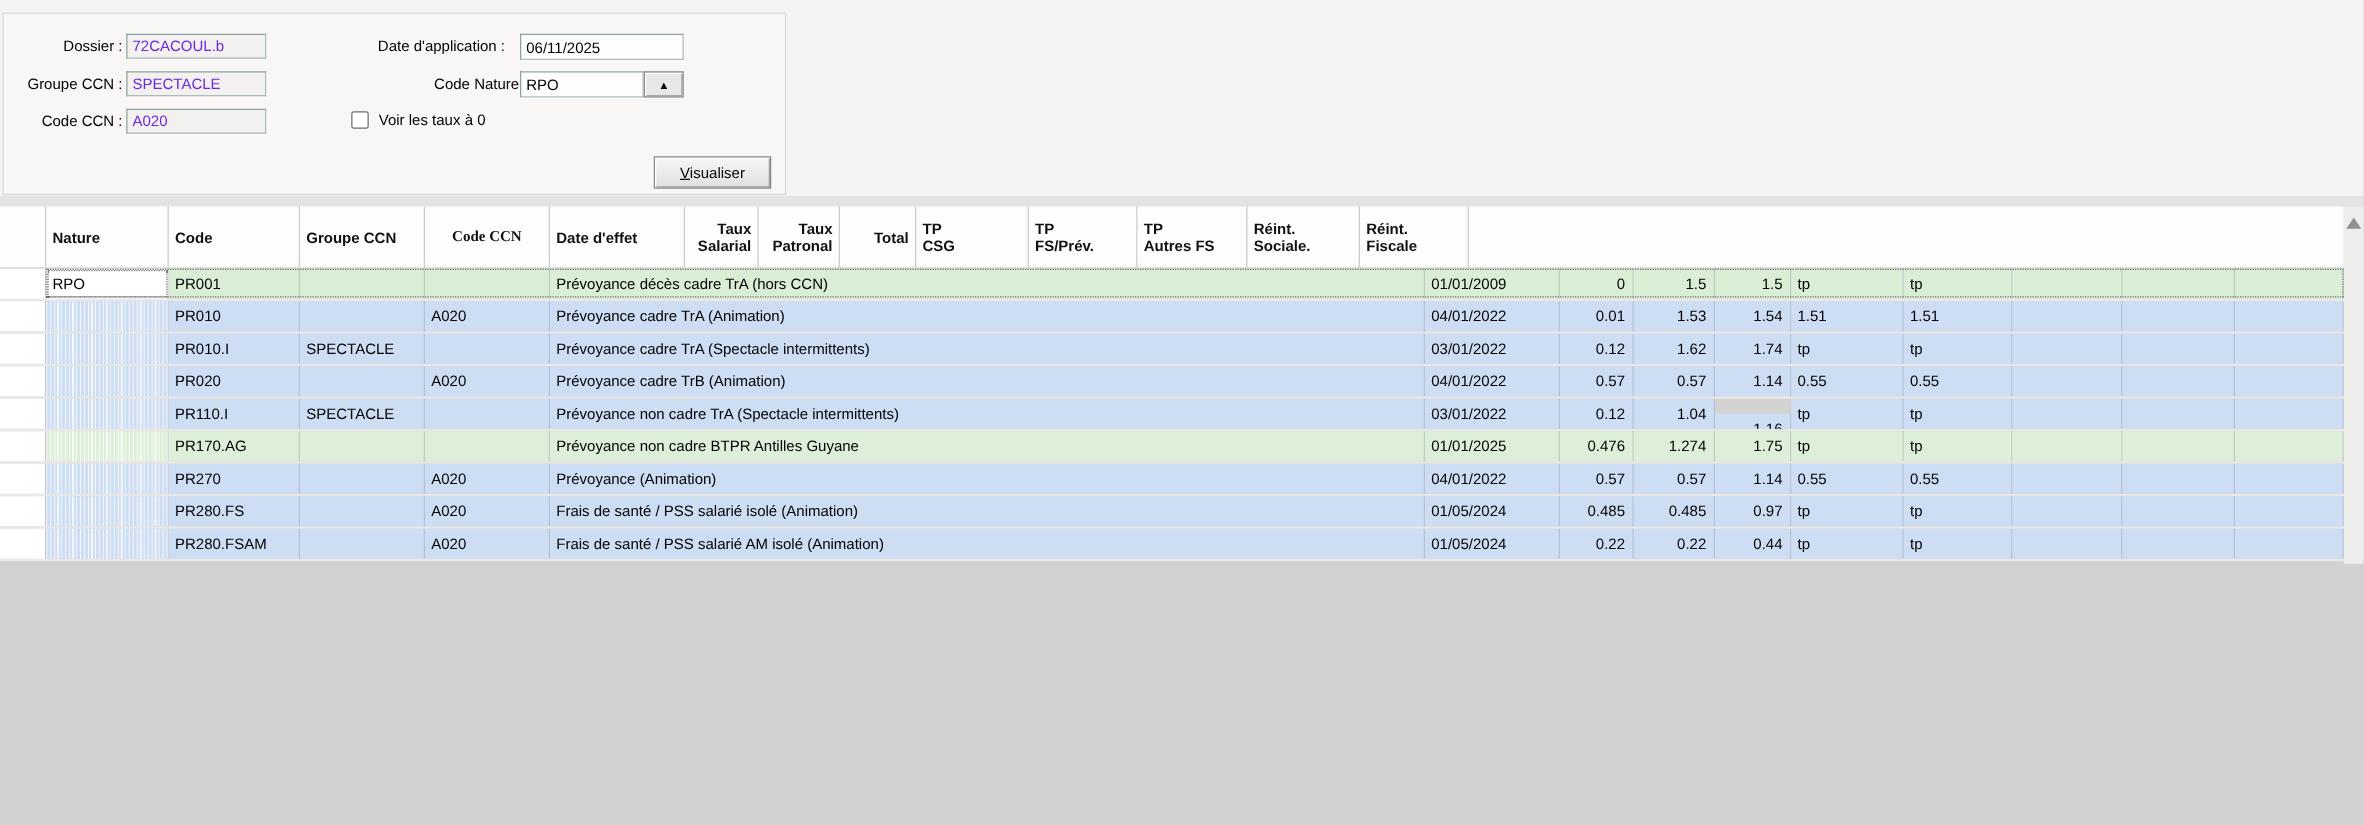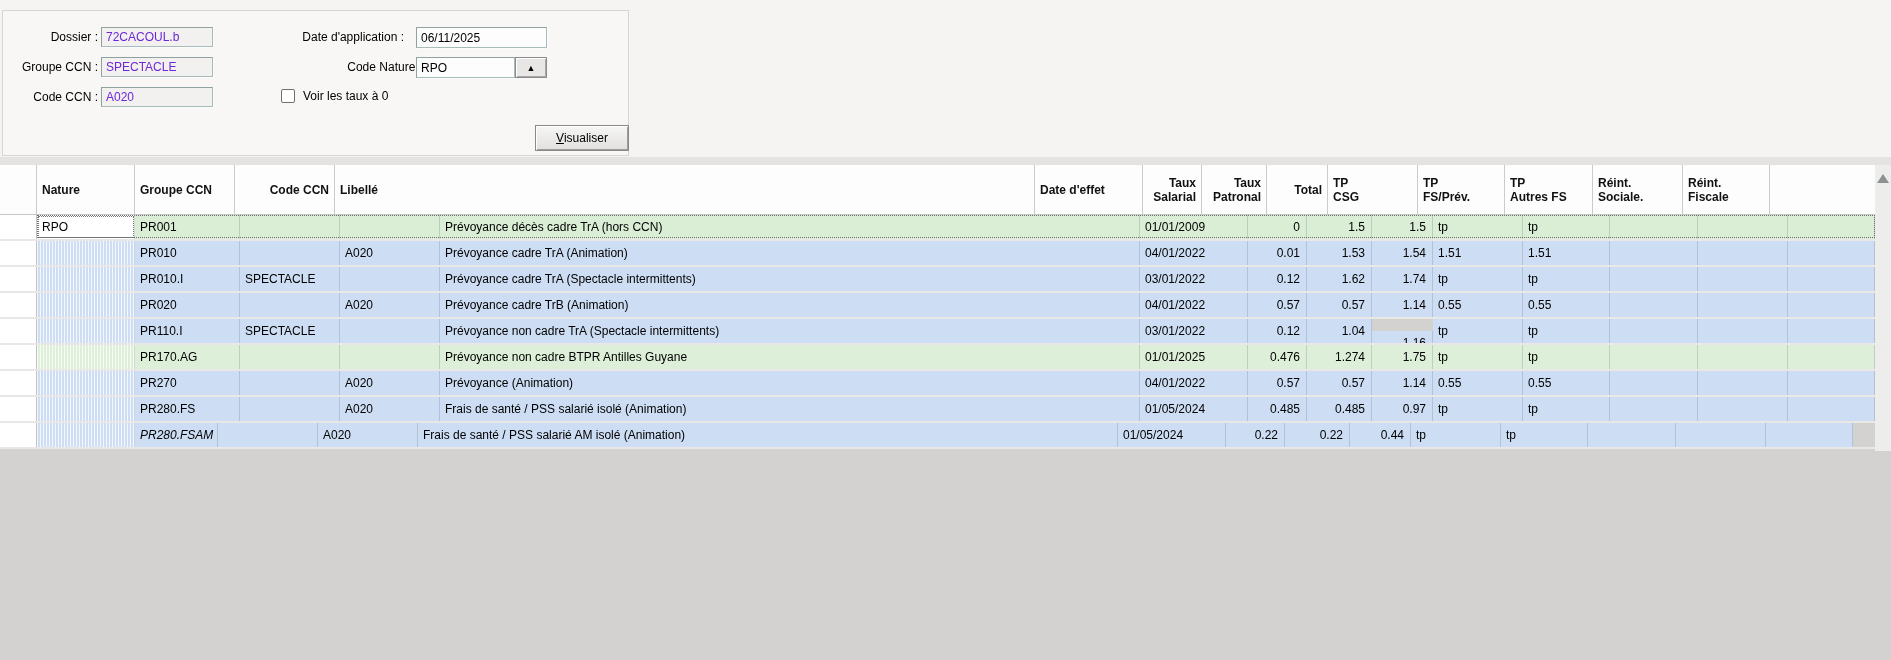--- a/index.html
+++ b/index.html
@@ -34,21 +34,21 @@
     background:#e8e7e5;border:1px solid #8a8a8a;
     box-shadow:inset 1px 1px 0 #ffffff, inset -1px -1px 0 #a8a8a8;
     font-size:9px;color:#000;cursor:default;
   }
   .checkbox{
     position:absolute;left:278px;top:78px;width:14px;height:14px;box-sizing:border-box;
     background:#fff;border:1px solid #6f6f6f;border-radius:2px;
   }
   .cblabel{position:absolute;left:300px;top:77px;height:16px;line-height:16px;font-size:12px;color:#000;white-space:nowrap}
   .btn{
-    position:absolute;left:532px;top:114px;width:94px;height:26px;box-sizing:border-box;
+    position:absolute;left:520px;top:114px;width:94px;height:26px;box-sizing:border-box;
     font-family:"Liberation Sans",sans-serif;font-size:12px;color:#000;
     background:linear-gradient(#f6f6f5,#e1e0de);
     border:1px solid #8a8a8a;
     box-shadow:inset 1px 1px 0 #ffffff, inset -1px -1px 0 #9d9d9d;
     cursor:default;
   }
 
   
   .table{position:absolute;left:0;top:165px;width:1875px}
   .thead{display:flex;height:50px;background:#fdfdfd;border-bottom:1px solid #c6c6c6;box-sizing:border-box}
@@ -115,28 +115,28 @@
 </div>
 
 <div class="table">
   <div class="thead" id="thead">
       <div class="th" style="width: 37px; text-align: left;">
         <div></div>
       </div>
       <div class="th" style="width: 98px; text-align: left;">
         <div>Nature</div>
       </div>
+      <div class="th" style="width: 105px; text-align: left;">
+        <div>Code</div>
+      </div>
       <div class="th" style="width: 100px; text-align: left;">
         <div>Groupe CCN</div>
       </div>
-      <div class="th" style="width: 100px; text-align: right;">
+      <div class="th" style="width: 100px; text-align: center; font-family: Liberation Serif, serif;">
         <div>Code CCN</div>
-      </div>
-      <div class="th" style="width: 700px; text-align: left;">
-        <div>Libellé</div>
       </div>
       <div class="th" style="width: 108px; text-align: left;">
         <div>Date d'effet</div>
       </div>
       <div class="th" style="width: 59px; text-align: right;">
         <div>Taux</div>
         <div>Salarial</div>
       </div>
       <div class="th" style="width: 65px; text-align: right;">
         <div>Taux</div>
@@ -300,21 +300,21 @@
         <div class="td right" style="width: 61px; background: rgb(205, 221, 243);">0.97</div>
         <div class="td" style="width: 90px; background: rgb(205, 221, 243);">tp</div>
         <div class="td" style="width: 87px; background: rgb(205, 221, 243);">tp</div>
         <div class="td" style="width: 88px; background: rgb(205, 221, 243);"></div>
         <div class="td" style="width: 90px; background: rgb(205, 221, 243);"></div>
         <div class="td" style="width: 87px; background: rgb(205, 221, 243);"></div>
       </div>
       <div class="tr">
         <div class="td rowhead" style="width: 37px;"></div>
         <div class="td" style="width: 98px; background: repeating-linear-gradient(90deg, rgba(255, 255, 255, 0.78) 0px, rgba(255, 255, 255, 0.78) 1px, rgba(255, 255, 255, 0) 1px, rgba(255, 255, 255, 0) 3px) rgb(205, 221, 243);"></div>
-        <div class="td" style="width: 83px; background: rgb(205, 221, 243); font-style: italic;">PR280.FSAM</div>
+        <div class="td" style="width: 105px; background: rgb(205, 221, 243);">PR280.FSAM</div>
         <div class="td" style="width: 100px; background: rgb(205, 221, 243);"></div>
         <div class="td" style="width: 100px; background: rgb(205, 221, 243);">A020</div>
         <div class="td" style="width: 700px; background: rgb(205, 221, 243);">Frais de santé / PSS salarié AM isolé (Animation)</div>
         <div class="td" style="width: 108px; background: rgb(205, 221, 243);">01/05/2024</div>
         <div class="td right" style="width: 59px; background: rgb(205, 221, 243);">0.22</div>
         <div class="td right" style="width: 65px; background: rgb(205, 221, 243);">0.22</div>
         <div class="td right" style="width: 61px; background: rgb(205, 221, 243);">0.44</div>
         <div class="td" style="width: 90px; background: rgb(205, 221, 243);">tp</div>
         <div class="td" style="width: 87px; background: rgb(205, 221, 243);">tp</div>
         <div class="td" style="width: 88px; background: rgb(205, 221, 243);"></div>

